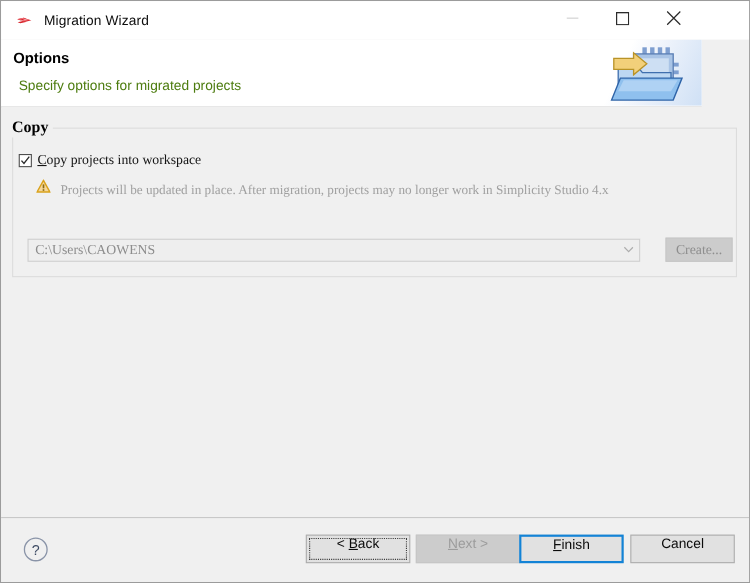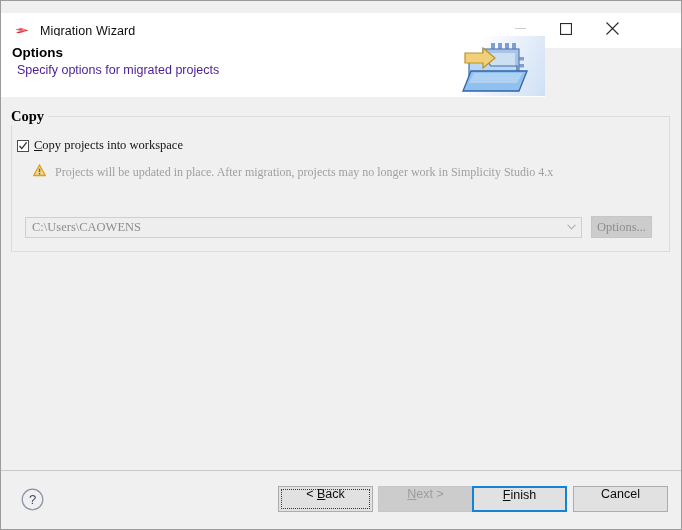--- a/index.html
+++ b/index.html
@@ -17,21 +17,21 @@
     height: 530px;
     box-sizing: border-box;
     background: #f0f0f0;
     border: 1px solid #9b9b9b;
     overflow: hidden;
   }
 
   
   #titlebar {
     position: absolute;
-    left: 0; top: 12px;
+    left: 0; top: 0;
     width: 680px;
     height: 35px;
     background: #ffffff;
     display: flex;
     align-items: center;
   }
   #title-icon {
     margin-left: 12px;
     width: 18px;
     height: 18px;
@@ -56,38 +56,38 @@
   }
   #wbtn-min { right: 138px; }
   #wbtn-max { right: 92px; }
   #wbtn-close { right: 46px; }
   .wbtn svg { display: block; }
 
   
   #header {
     position: absolute;
     left: 0; top: 35px;
-    width: 544px;
+    width: 637px;
     height: 61px;
     background: #ffffff;
     border-bottom: 1px solid #a0a0a0;
     overflow: hidden;
   }
   #header-title {
     position: absolute;
     left: 11px; top: 9px;
     font-size: 13.5px;
     font-weight: bold;
     color: #000000;
   }
   #header-sub {
     position: absolute;
-    left: 16px; top: 27px;
-    font-size: 12.5px;
-    color: #4c1d95;
+    left: 16px; top: 35px;
+    font-size: 12.5px;
+    color: #4d7c0f;
   }
   #header-banner {
     position: absolute;
     right: 0; top: 0;
     width: 104px;
     height: 60px;
     background: linear-gradient(115deg,#ffffff 0%,#ffffff 32%,#eef3fb 55%,#cfe0f5 100%);
   }
   #banner-art { position: absolute; right: 8px; top: 3px; }
 
@@ -159,20 +159,21 @@
     font-size: 12px;
     color: #a0a0a0;
     white-space: nowrap;
   }
 
   #path-row {
     position: absolute;
     left: 24px; top: 119px;
     display: flex;
     align-items: center;
+    gap: 14px;
   }
   #path-combo {
     width: 557px;
     height: 21px;
     box-sizing: border-box;
     border: 1px solid #cfcfcf;
     background: #eeeeee;
     position: relative;
     display: flex;
     align-items: center;
@@ -358,21 +359,21 @@
 
     <div id="path-row">
       <div id="path-combo">
         <span id="path-value">C:\Users\CAOWENS</span>
         <span id="path-arrow">
           <svg width="9" height="6" viewBox="0 0 9 6">
               <path d="M0.6 0.8 L4.5 4.8 L8.4 0.8" stroke="#adadad" stroke-width="1.1" fill="none"></path>
             </svg>
         </span>
       </div>
-      <div id="browse-btn">Options...</div>
+      <div id="browse-btn">Create...</div>
     </div>
   </div>
 
   <div id="footer">
     <div id="help-btn">
       <svg width="23" height="23" viewBox="0 0 23 23">
         <circle cx="11.5" cy="11.5" r="10.3" fill="#f0f0f0" stroke="#8a94a8" stroke-width="1.2"></circle>
         <text x="11.5" y="16.3" font-family="Liberation Sans, sans-serif" font-size="13" fill="#3d4a63" text-anchor="middle">?</text>
       </svg>
     </div>

